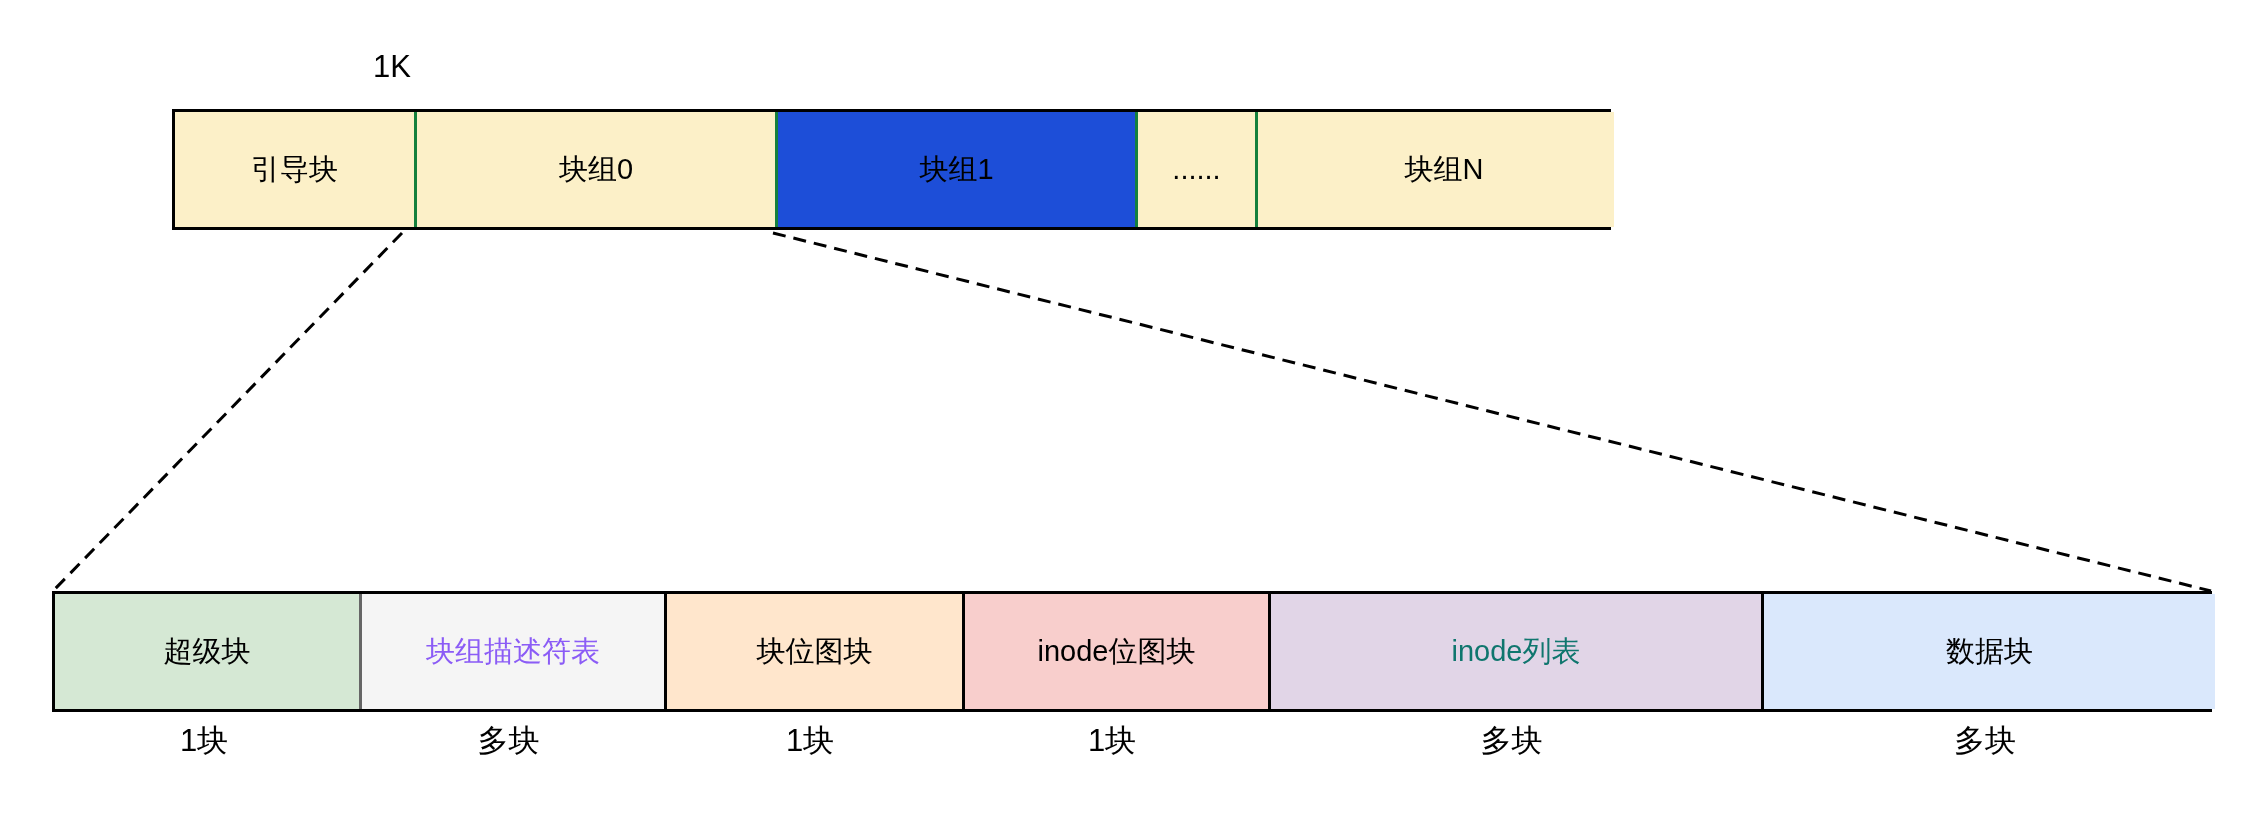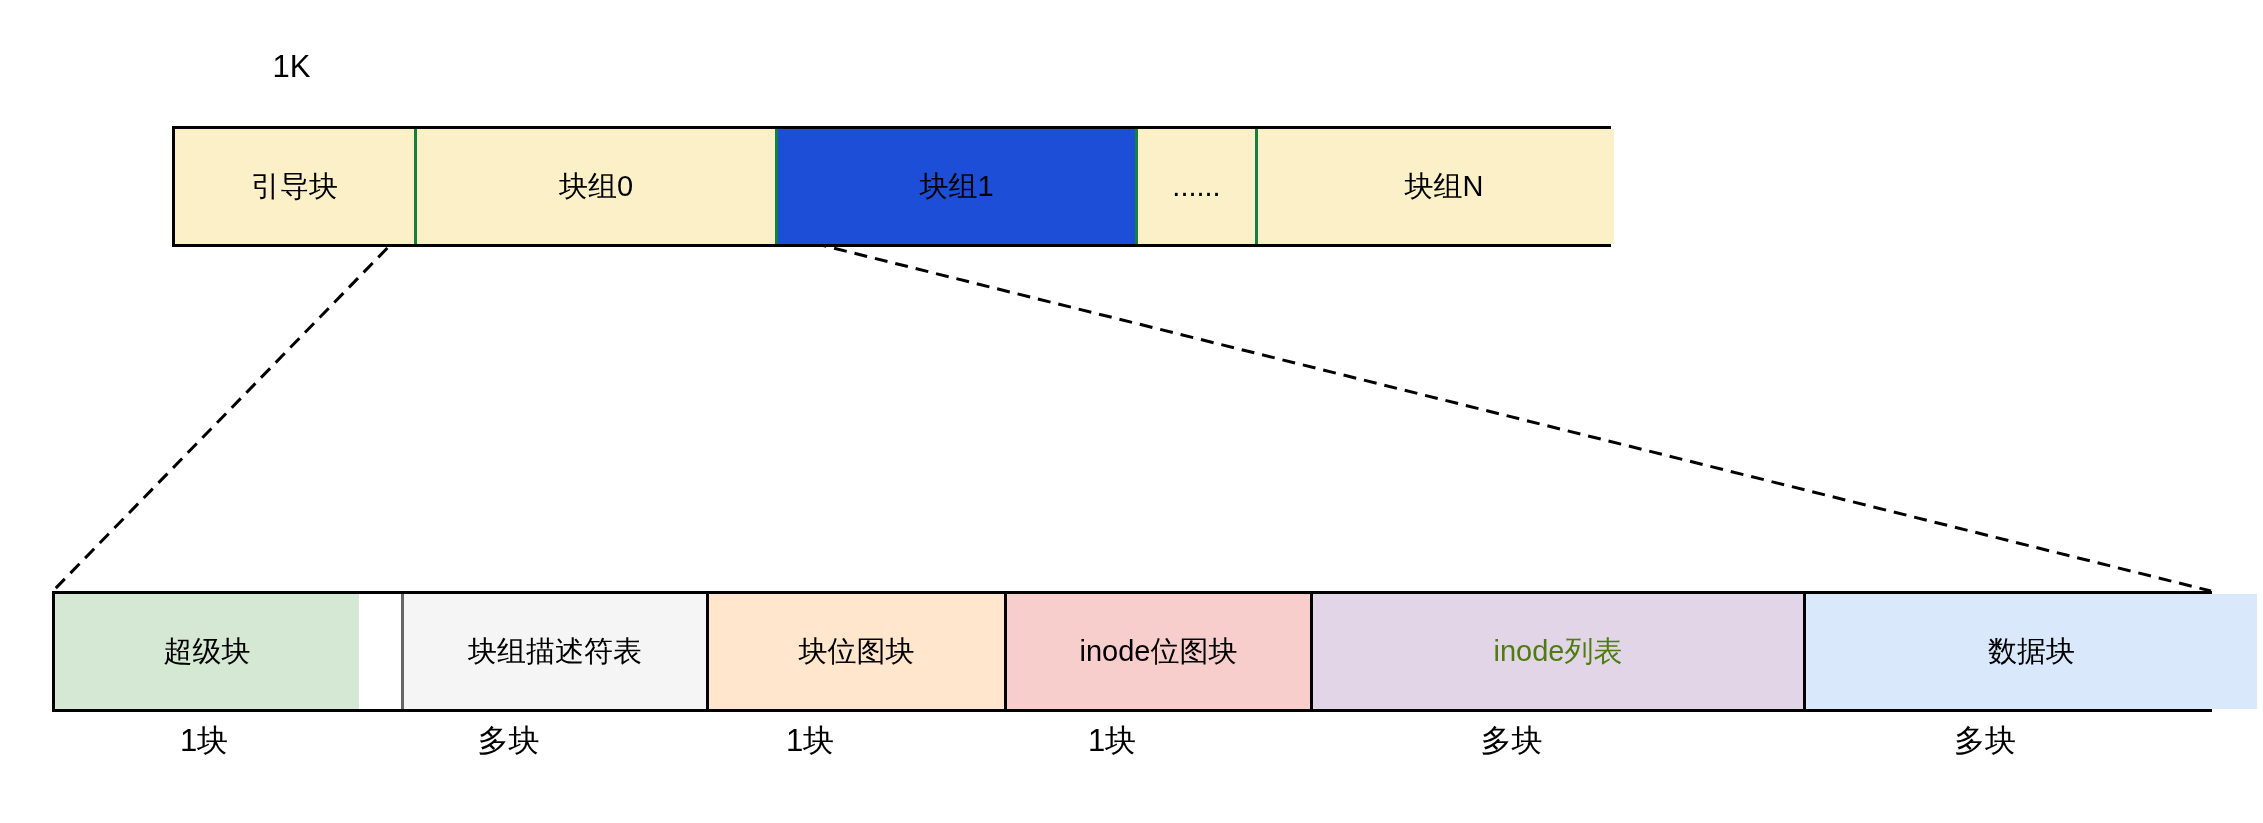--- a/index.html
+++ b/index.html
@@ -20,35 +20,35 @@
     left: 0; top: 0;
     width: 2263px;
     height: 823px;
     pointer-events: none;
   }
   .size-label {
     position: absolute;
     left: 172px;
     top: 48px;
     width: 239px;
-    text-align: center;
+    text-align: right;
     font-size: 31px;
     color: #000000;
     line-height: 1.2;
   }
   .bar {
     position: absolute;
     display: flex;
     box-sizing: border-box;
     border: 3px solid #000000;
     height: 121px;
   }
   .bar-top {
     left: 172px;
-    top: 126px;
+    top: 109px;
     width: 1439px;
   }
   .bar-bottom {
     left: 52px;
     top: 591px;
     width: 2160px;
   }
   .cell {
     box-sizing: border-box;
     display: flex;
@@ -93,24 +93,24 @@
   <div class="bar bar-top">
     <div class="cell" style="background-color: rgb(252, 240, 200); flex: 0 0 239px;">引导块</div>
     <div class="cell" style="background-color: rgb(252, 240, 200); flex: 0 0 361px;">块组0</div>
     <div class="cell" style="background-color: #1d4ed8; flex: 0 0 360px;">块组1</div>
     <div class="cell" style="background-color: rgb(252, 240, 200); flex: 0 0 120px;">......</div>
     <div class="cell" style="background-color: rgb(252, 240, 200); flex: 0 0 359px; padding-left: 16px;">块组N</div>
   </div>
 
   <div class="bar bar-bottom">
     <div class="cell" style="background-color: rgb(213, 232, 212); color: rgb(0, 0, 0); flex: 0 0 304px; border-left-color: rgb(0, 0, 0);">超级块</div>
-    <div class="cell" style="background-color: rgb(245, 245, 245); color: #000000; flex: 0 0 305px; border-left-color: rgb(102, 102, 102); margin-left: 42px;">块组描述符表</div>
+    <div class="cell" style="background-color: rgb(245, 245, 245); color: #8b5cf6; flex: 0 0 305px; border-left-color: rgb(102, 102, 102);">块组描述符表</div>
     <div class="cell" style="background-color: rgb(255, 230, 204); color: #000000; flex: 0 0 298px; border-left-color: rgb(0, 0, 0);">块位图块</div>
     <div class="cell" style="background-color: rgb(248, 206, 204); color: rgb(0, 0, 0); flex: 0 0 306px; border-left-color: rgb(0, 0, 0); text-align: right;">inode位图块</div>
-    <div class="cell" style="background-color: rgb(225, 213, 231); color: #4d7c0f; flex: 0 0 493px; border-left-color: rgb(0, 0, 0);">inode列表</div>
+    <div class="cell" style="background-color: rgb(225, 213, 231); color: #0f766e; flex: 0 0 493px; border-left-color: rgb(0, 0, 0);">inode列表</div>
     <div class="cell" style="background-color: rgb(218, 232, 252); color: rgb(0, 0, 0); flex: 0 0 454px; border-left-color: rgb(0, 0, 0);">数据块</div>
   </div>
 
   <div class="counts-row">
     <div class="count-cell" style="flex: 0 0 304px;">1块</div>
     <div class="count-cell" style="flex: 0 0 305px;">多块</div>
     <div class="count-cell" style="flex: 0 0 298px;">1块</div>
     <div class="count-cell" style="flex: 0 0 306px;">1块</div>
     <div class="count-cell" style="flex: 0 0 493px;">多块</div>
     <div class="count-cell" style="flex: 0 0 454px;">多块</div>

